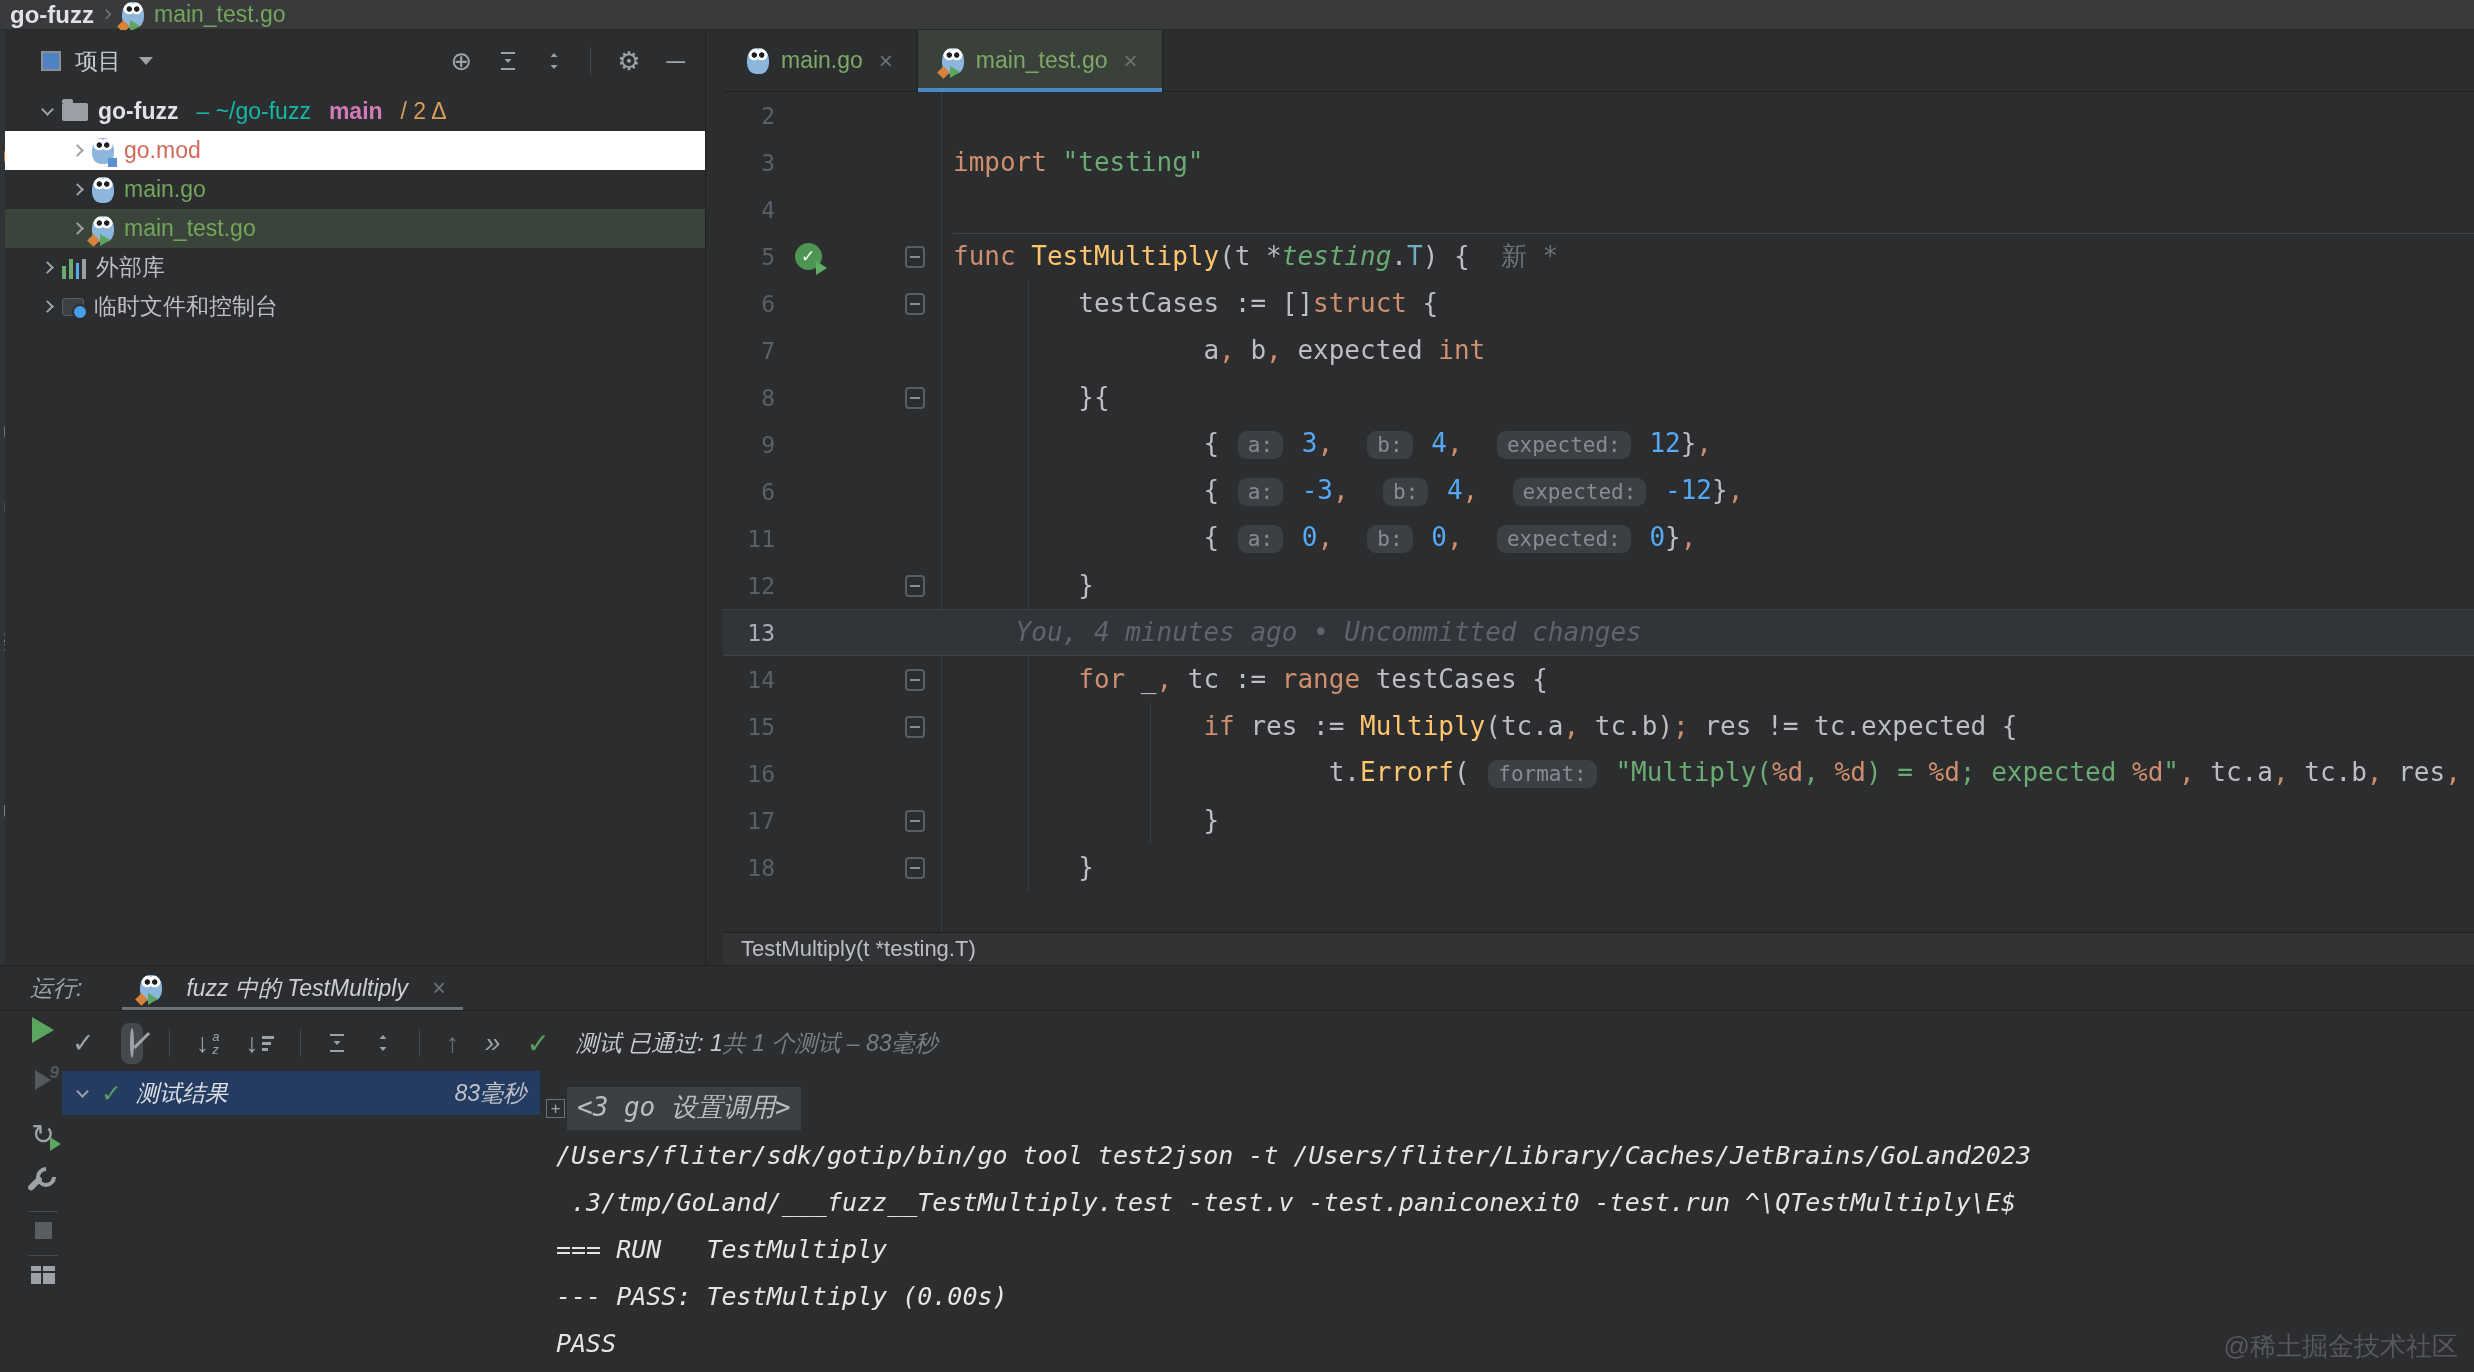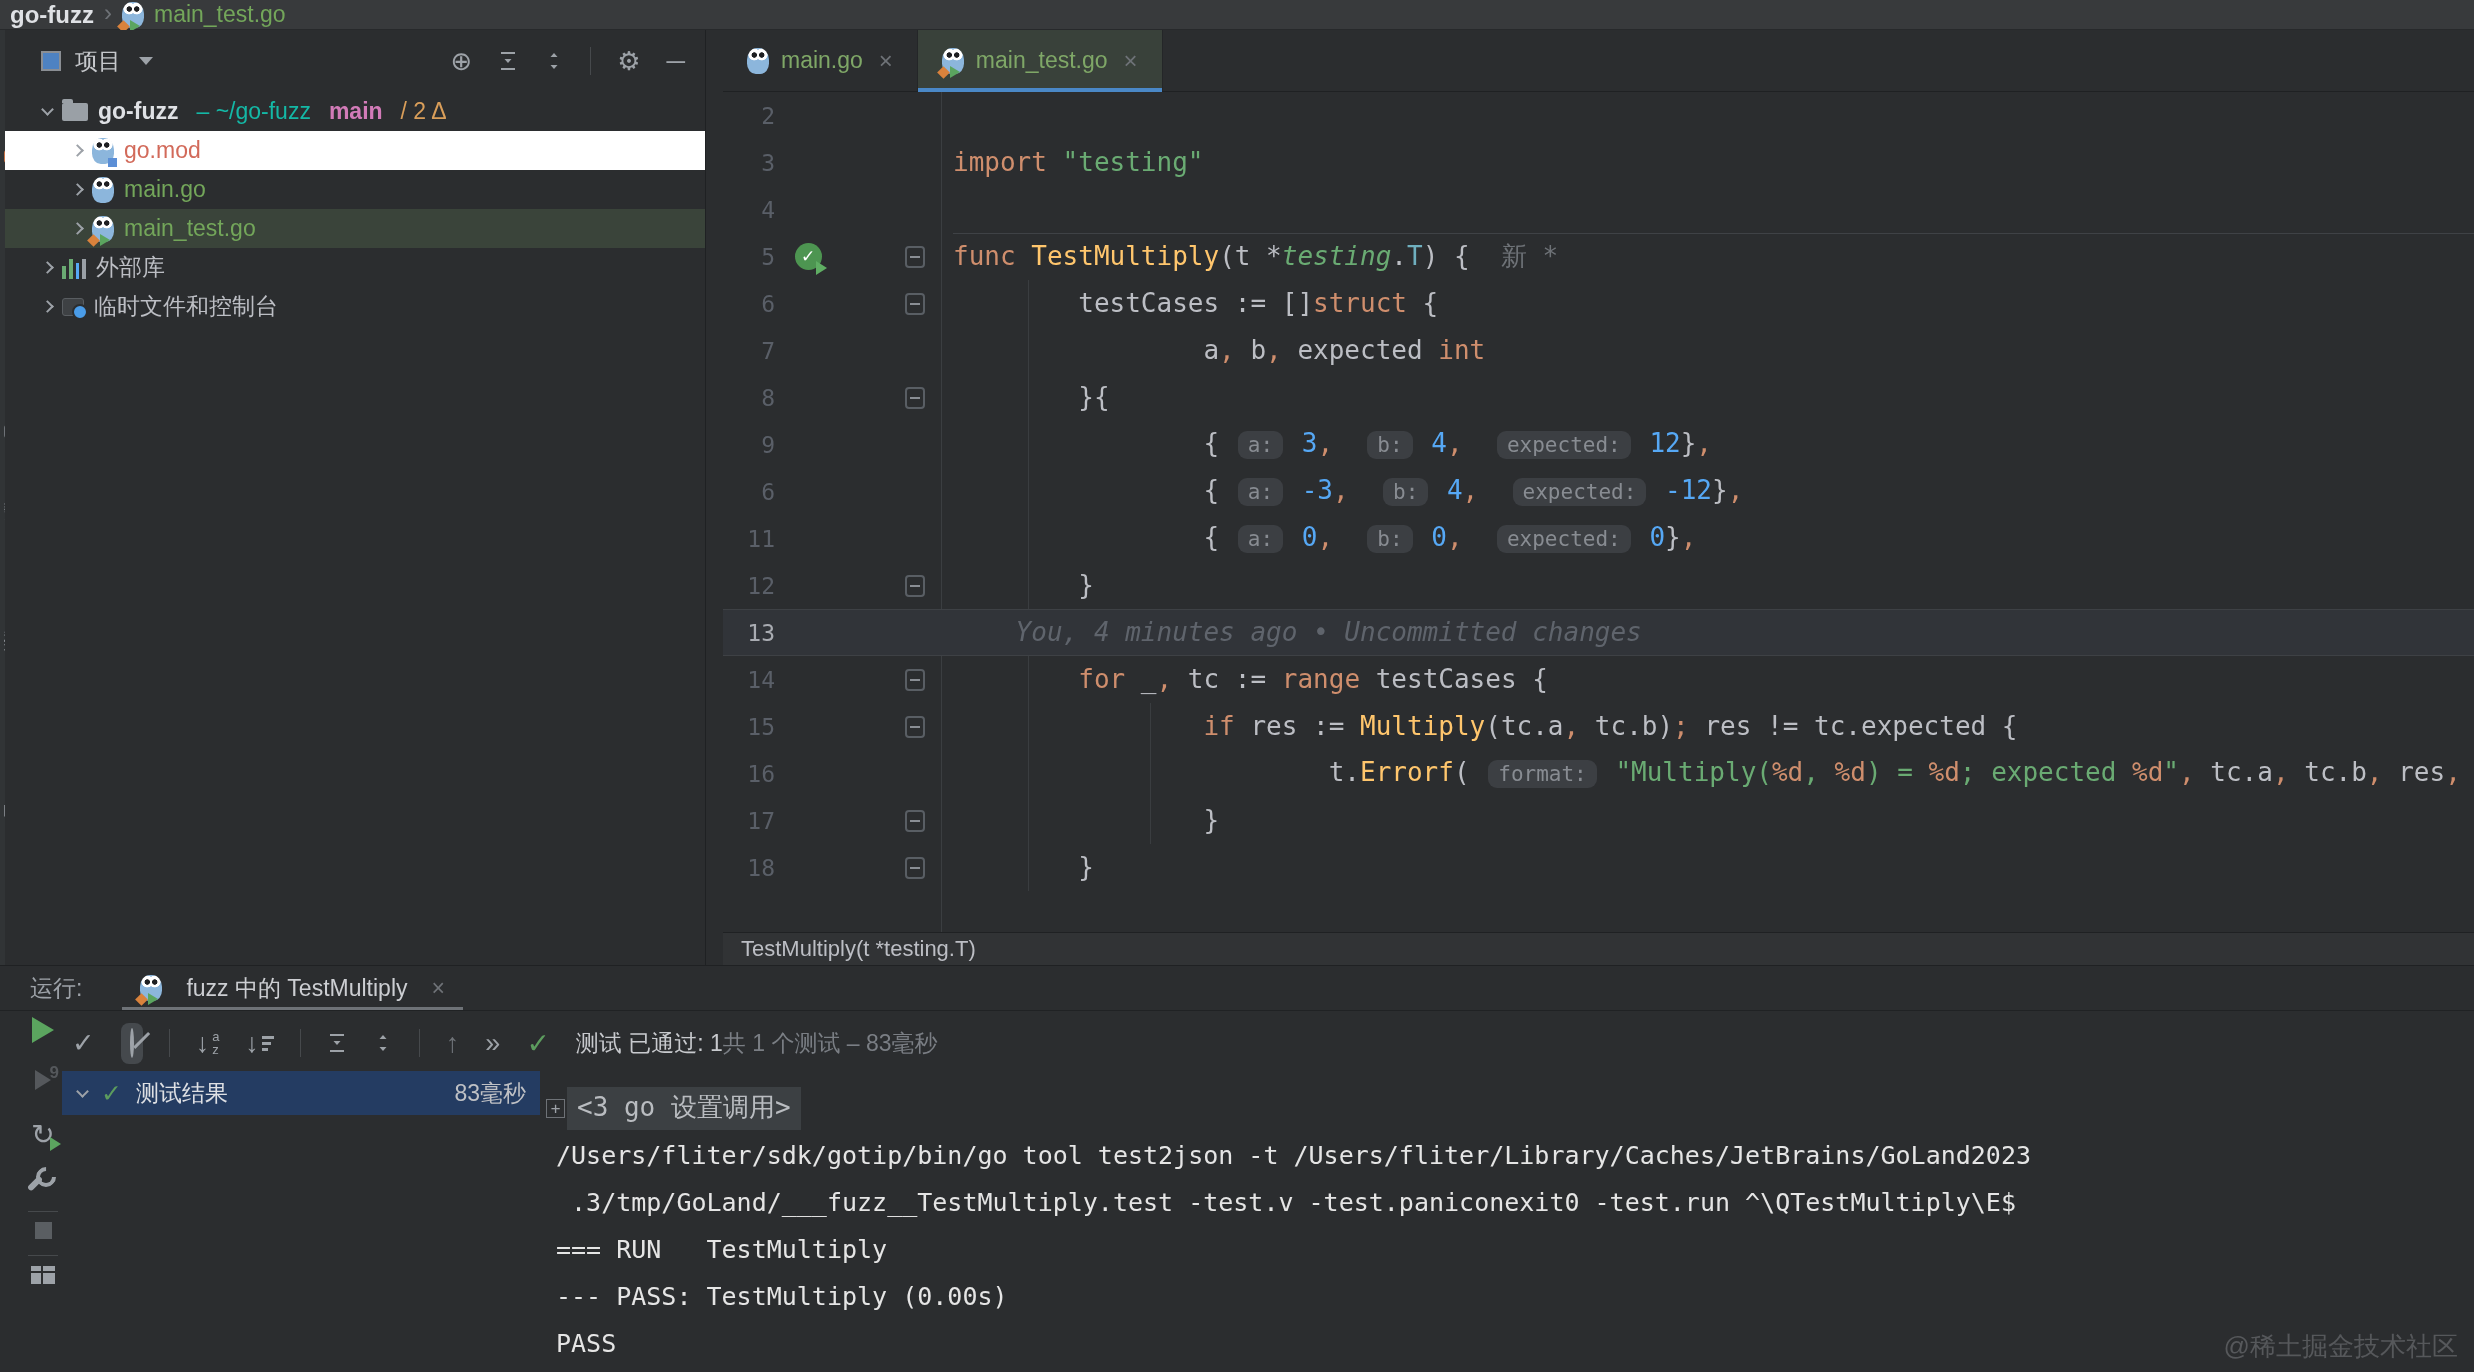--- a/index.html
+++ b/index.html
@@ -115,21 +115,21 @@
   .f{color:#ffc66d} .g{color:#6aab73; font-style:italic} .ty{color:#6fafbf}
   .c{color:#cf8e6d} .op{color:#bcbec4} .gh{color:#6e7277}
   .bl{color:#5f646c; font-style:italic}
   .h{background:#3c3f43; color:#888c92; border-radius:9px; padding:2px 10px; font-size:21px; margin:0 3px;}
 
   #ed-footer { height:33px; border-top:1px solid #1f2123; background:#313335;
     display:flex; align-items:center; padding-left:18px; color:#bcbec4; font-size:22px; }
 
   
   #bottom { position:absolute; left:0; top:965px; width:2474px; height:407px;
-    background:#2b2d2f; border-top:1px solid #1f2123; }
+    background:#2b2d2f; border-top:1px solid #1f2123;font-style:italic; }
   #run-tabrow { height:45px; border-bottom:1px solid #202224; display:flex; align-items:center; }
   #run-label { margin-left:30px; color:#9da2a8; }
   #run-tab { position:relative; margin-left:40px; height:100%; display:flex; align-items:center;
     gap:24px; padding:0 18px; color:#ccced2; }
   #run-tab::after { content:''; position:absolute; left:0; right:0; bottom:0; height:3px; background:#6e7277; }
   #run-tab .x { color:#6e7277; }
 
   #run-body { position:relative; height:361px; }
   #v-toolbar { position:absolute; left:22px; top:6px; width:42px; display:flex; flex-direction:column;
     align-items:center; }

